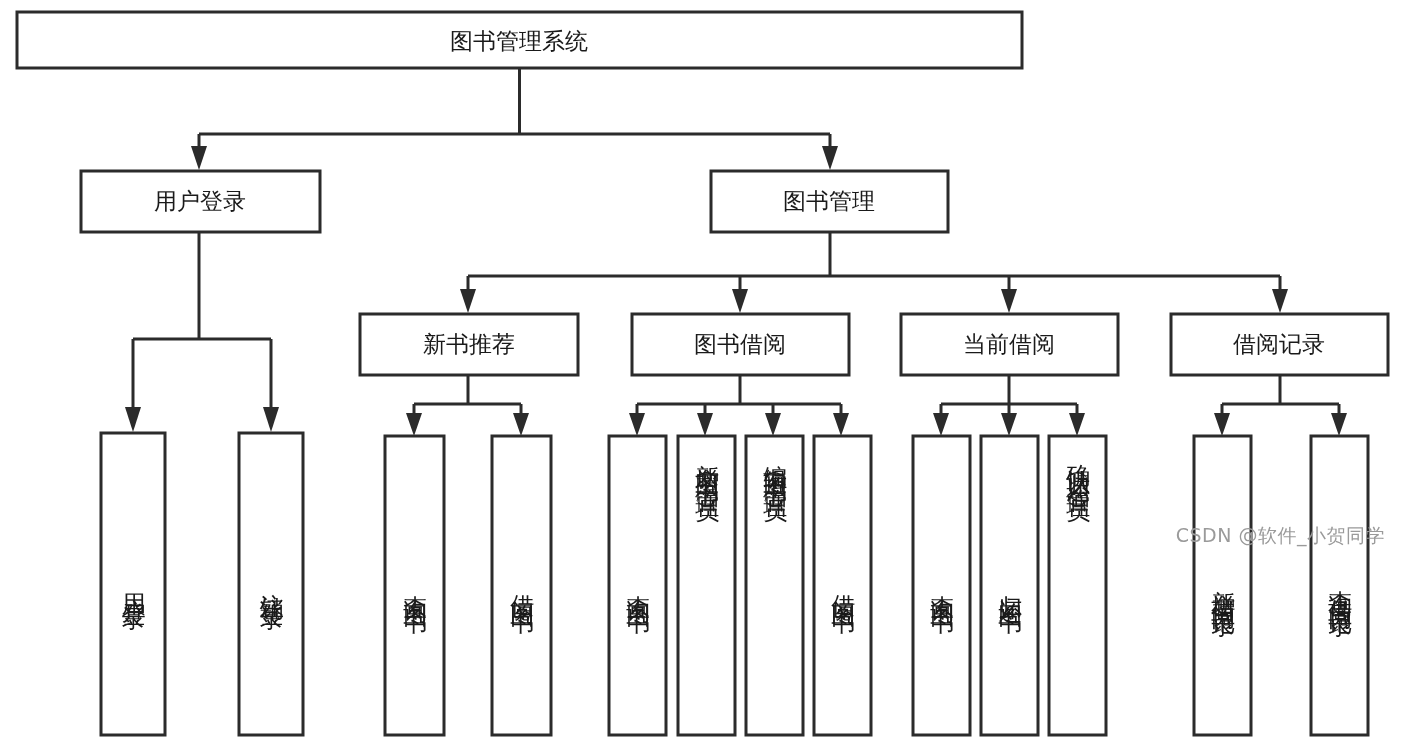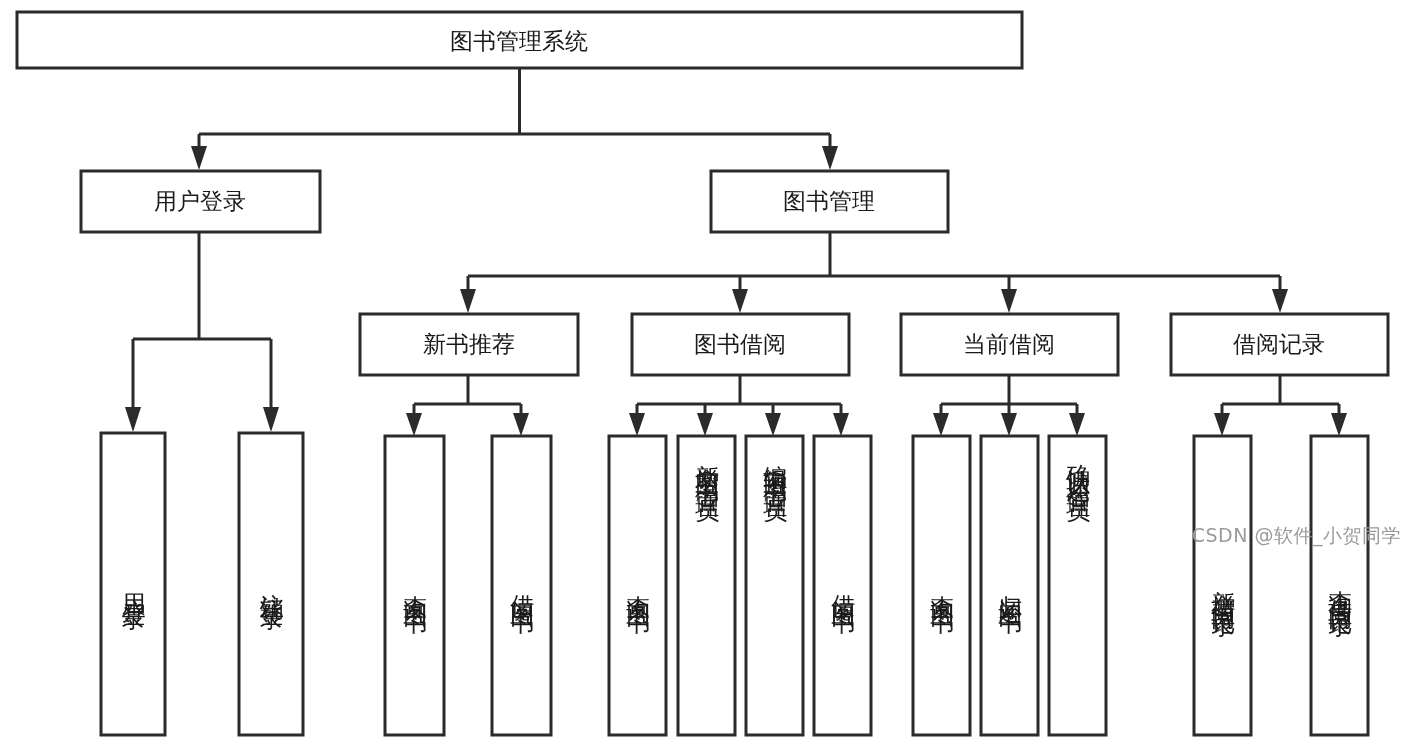--- a/index.html
+++ b/index.html
@@ -66,21 +66,21 @@
     line-height: 1.22;
     letter-spacing: 5px;
     color: #1a1a1a;
     white-space: nowrap;
   }
   .leaf-label.centered {
     align-self: center;
   }
   .watermark {
     position: absolute;
-    right: 4px;
+    right: 20px;
     bottom: 4px;
     font-family: "DejaVu Sans", "Liberation Sans", sans-serif;
     font-size: 19px;
     color: #9a9a9a;
     white-space: nowrap;
     letter-spacing: 0.5px;
   }
 </style>
 </head>
 <body>

